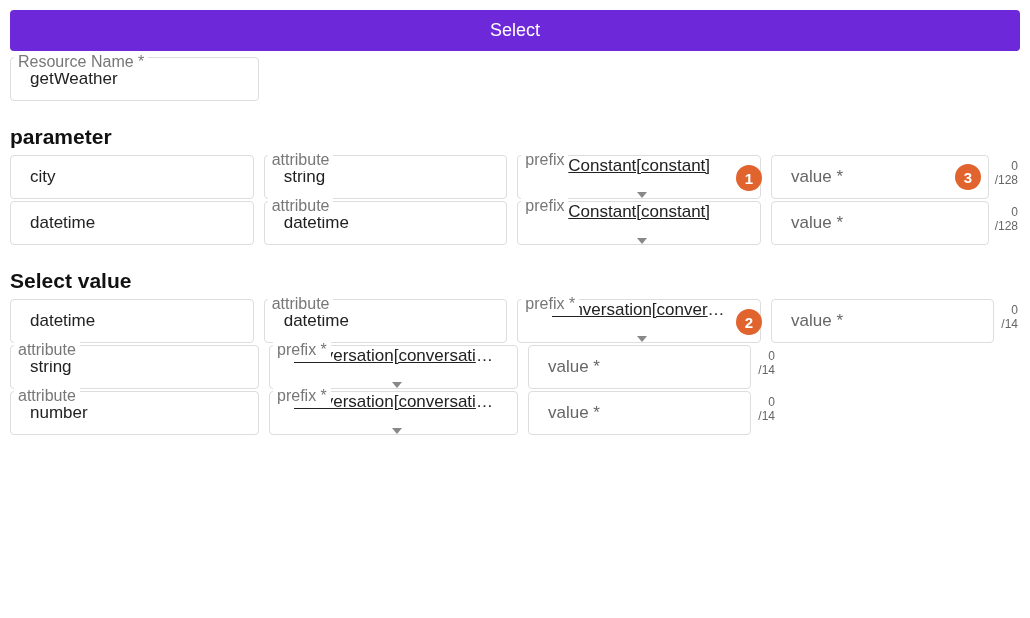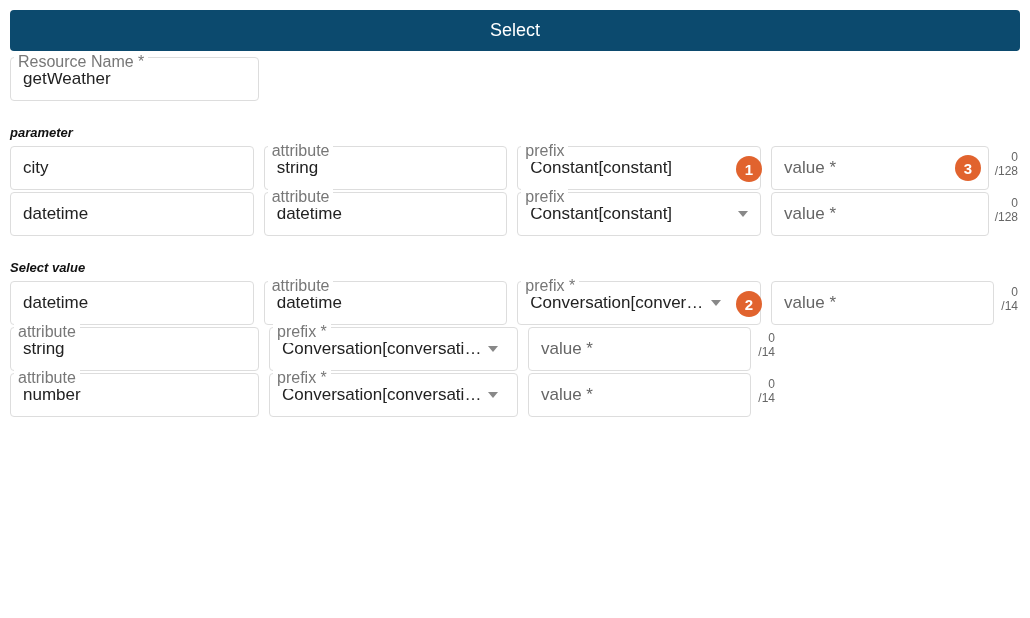--- a/index.html
+++ b/index.html
@@ -5,21 +5,21 @@
   * { box-sizing: border-box; margin: 0; padding: 0; }
   body {
     font-family: "Helvetica Neue", Arial, sans-serif;
     background: #fff;
     width: 1030px;
     height: 618px;
     overflow: hidden;
     color: #222;
   }
   .select-header {
-    background: #0c4a6e;
+    background: #6d28d9;
     color: #fff;
     text-align: center;
     padding: 10px 0;
     font-size: 18px;
     border-radius: 4px;
     margin: 10px 10px 0 10px;
   }
   .content { padding: 0 10px 10px 10px; }
   .field-wrap { position: relative; display: inline-block; }
   .field-label {
@@ -29,65 +29,65 @@
     background: #fff;
     padding: 2px 4px;
     font-size: 16px;
     color: #777;
     z-index: 2;
     white-space: nowrap;
   }
   .field-input {
     border: 1px solid #ddd;
     border-radius: 4px;
-    padding: 0 12px;
+    padding: 0 19px;
     height: 44px;
     font-size: 17px;
     color: #222;
     background: #fff;
     outline: none;
   }
   .field-input::placeholder { color: #666; }
   .resource-row { margin-top: 6px; }
   .section-title {
     font-weight: bold;
-    font-size: 13px;
+    font-size: 21px;
     margin-top: 24px;
     margin-bottom: 6px;
     color: #111;
-    font-style: italic;
   }
   .row {
     display: flex;
     gap: 10px;
     align-items: flex-start;
     margin-bottom: 2px;
     position: relative;
   }
   .col { position: relative; }
   .col-name { width: 249px; }
   .col-attr { width: 249px; }
-  .col-prefix { width: 249px; }
+  .col-prefix { width: 249px; text-decoration: underline; }
   .col-value { width: 249px; }
   .col-name .field-input,
   .col-attr .field-input,
   .col-value .field-input { width: 100%; }
   .prefix-select {
     width: 100%;
     height: 44px;
     border: 1px solid #ddd;
     border-radius: 4px;
     display: flex;
     align-items: center;
     padding: 0 12px;
     font-size: 17px;
     color: #222;
     background: #fff;
     position: relative;
     cursor: pointer;
+    flex-direction: column;
   }
   .prefix-text {
     flex: 1;
     white-space: nowrap;
     overflow: hidden;
     text-overflow: ellipsis;
   }
   .dropdown-caret {
     width: 0; height: 0;
     border-left: 5px solid transparent;

